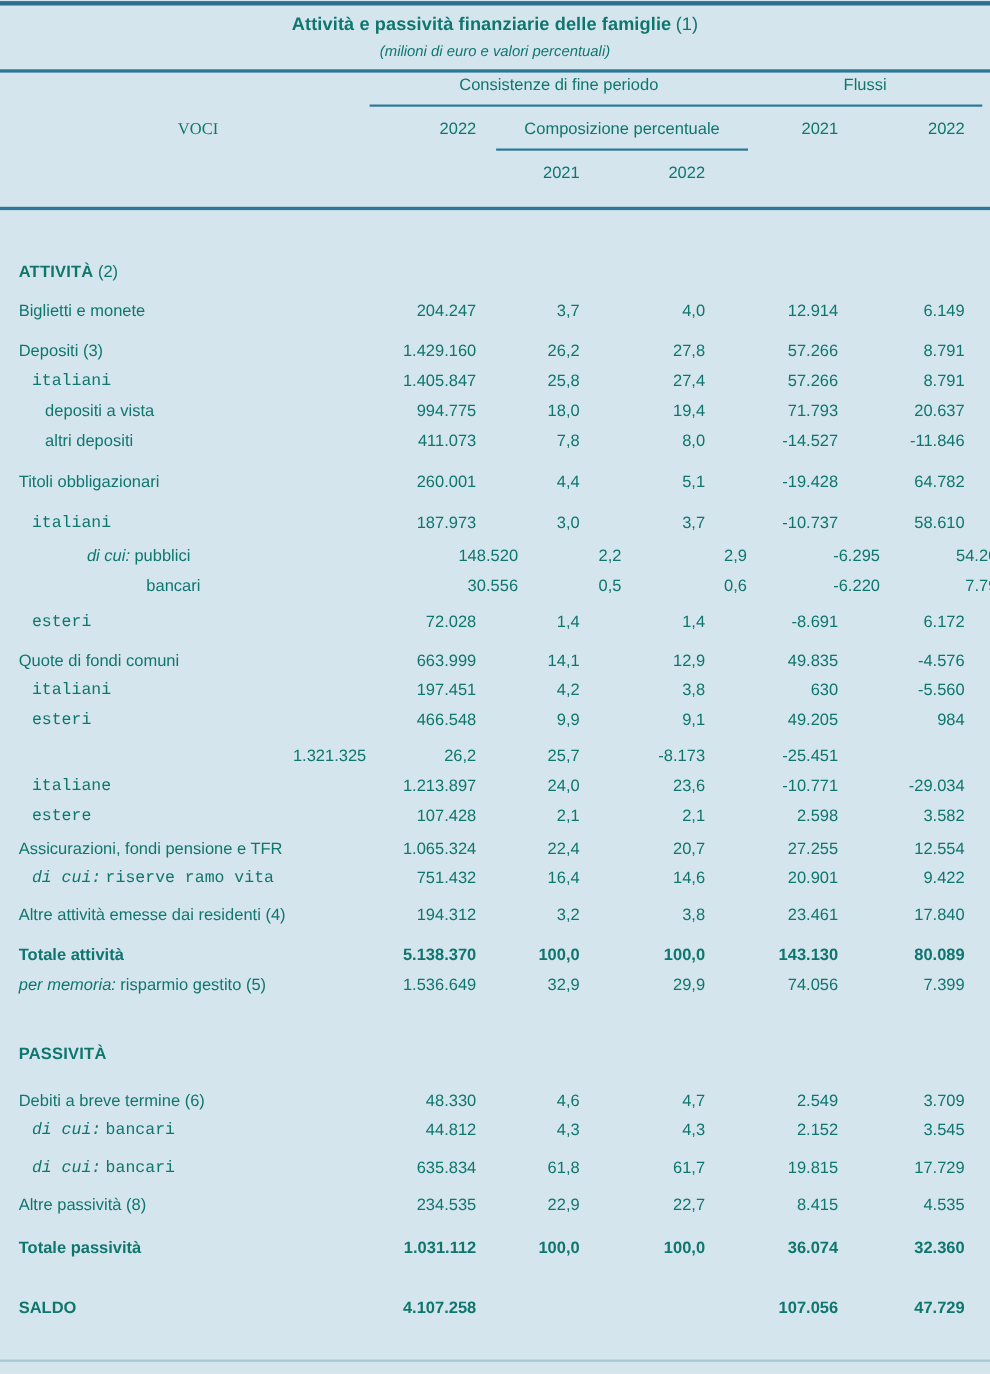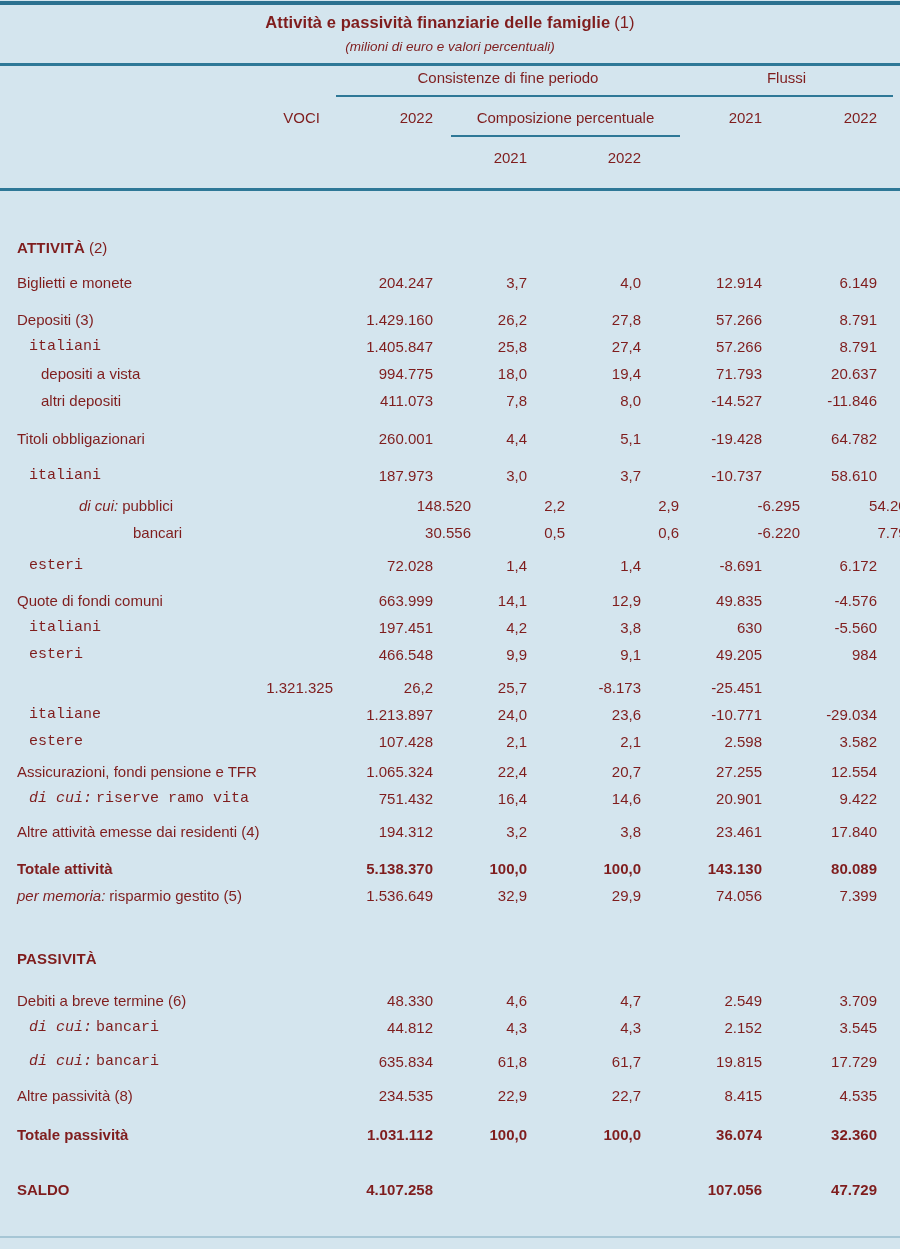--- a/index.html
+++ b/index.html
@@ -1,38 +1,38 @@
 <!DOCTYPE html>
 <html><head>
 <meta charset="utf-8">
 <style>
   html,body{margin:0;padding:0;background:#fff;}
   .page{
     position:relative;width:900px;height:1249px;overflow:hidden;
-    background:#d4e5ee;color:#7f1d1d;
+    background:#d4e5ee;color:#0f766e;
     font-family:"Liberation Sans","DejaVu Sans",sans-serif;
   }
   .topbar{position:absolute;left:0;top:1px;width:100%;height:4px;background:#2b7190;}
   .rule{position:absolute;left:0;width:100%;height:3px;background:#2e7897;}
   .rule-title{top:63px;}
   .rule-head{top:188px;}
   .rule-faint{top:1236px;height:2px;background:rgba(46,120,151,.28);}
 
   .title-area{position:absolute;top:13px;left:0;width:100%;text-align:center;}
   .t1{font-size:16.5px;font-weight:bold;letter-spacing:.1px;}
   .t1 .suffix{font-weight:normal;margin-left:4px;}
   .t2{font-size:13.5px;font-style:italic;margin-top:7px;}
 
   .thead{position:absolute;top:56px;left:0;width:100%;height:104px;font-size:15px;}
   .thead .hcell{position:absolute;line-height:20px;}
   .h-consistenze{top:12px;left:336px;width:344px;text-align:center;}
   .h-flussi{top:12px;left:680px;width:213px;text-align:center;}
   .hline{position:absolute;height:2px;background:#2e7897;}
   .hline1{top:39px;left:336px;width:557px;}
-  .h-voci{top:52px;left:40px;width:280px;text-align:right;}
+  .h-voci{top:52px;left:40px;width:280px;text-align:center;font-family:Liberation Serif, serif;}
   .h-2022{top:52px;left:333px;width:100px;text-align:right;}
   .h-comp{top:52px;left:451px;width:229px;text-align:center;}
   .h-f2021{top:52px;left:641px;width:121px;text-align:right;}
   .h-f2022{top:52px;left:762px;width:115px;text-align:right;}
   .hline2{top:79px;left:451px;width:229px;}
   .h-c2021{top:92px;left:433px;width:94px;text-align:right;}
   .h-c2022{top:92px;left:527px;width:114px;text-align:right;}
 
   .tbody{position:absolute;top:192px;left:0;width:900px;font-size:15px;}
   .section-title{height:27px;line-height:27px;padding-left:17px;font-weight:bold;letter-spacing:.2px;}

